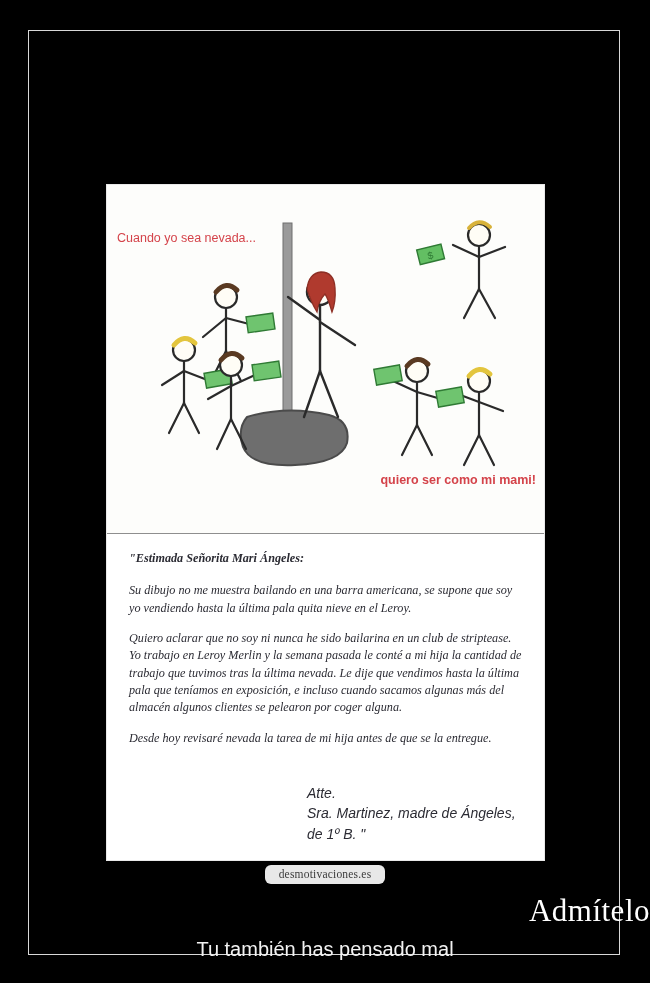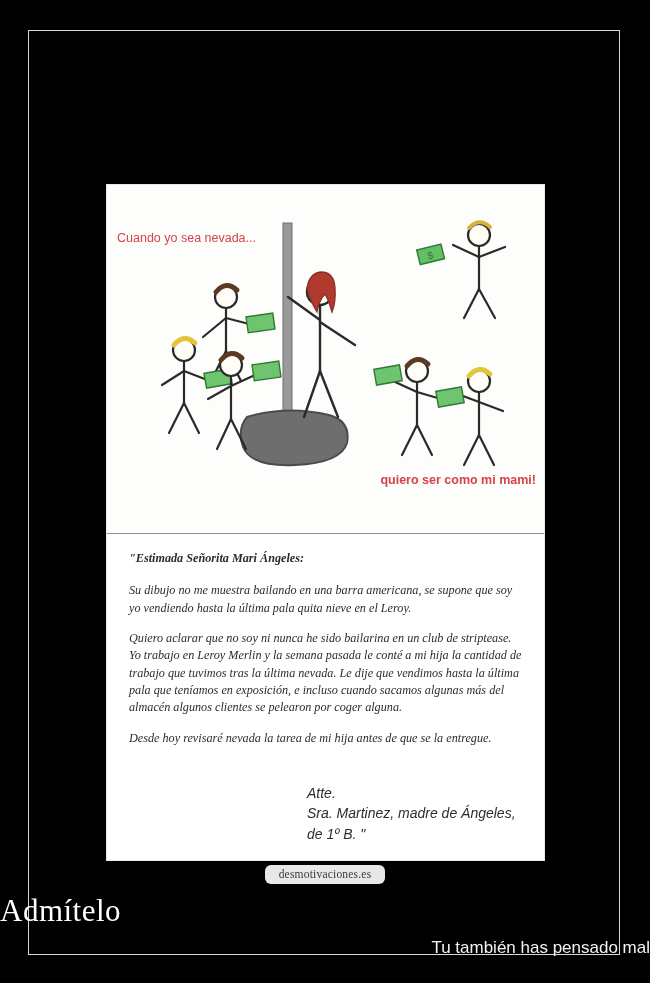--- a/index.html
+++ b/index.html
@@ -111,33 +111,33 @@
     padding: 3px 14px 4px 14px;
     border-radius: 6px;
     font-family: "Liberation Serif", serif;
   }
 
   
   .title {
     position: absolute;
     left: 0; right: 0;
     top: 893px;
-    text-align: left;
+    text-align: right;
     font-family: "Liberation Serif", serif;
     font-size: 31px;
     letter-spacing: 0.5px;
     color: #ffffff;
   }
   .subtitle {
     position: absolute;
     left: 0; right: 0;
     top: 938px;
-    text-align: right;
+    text-align: center;
     font-family: "Liberation Sans", sans-serif;
-    font-size: 17px;
+    font-size: 20px;
     color: #f2f2f2;
   }
 </style>
 </head>
 <body>
 
 <div id="poster">
 
   <div class="frame"></div>
 

